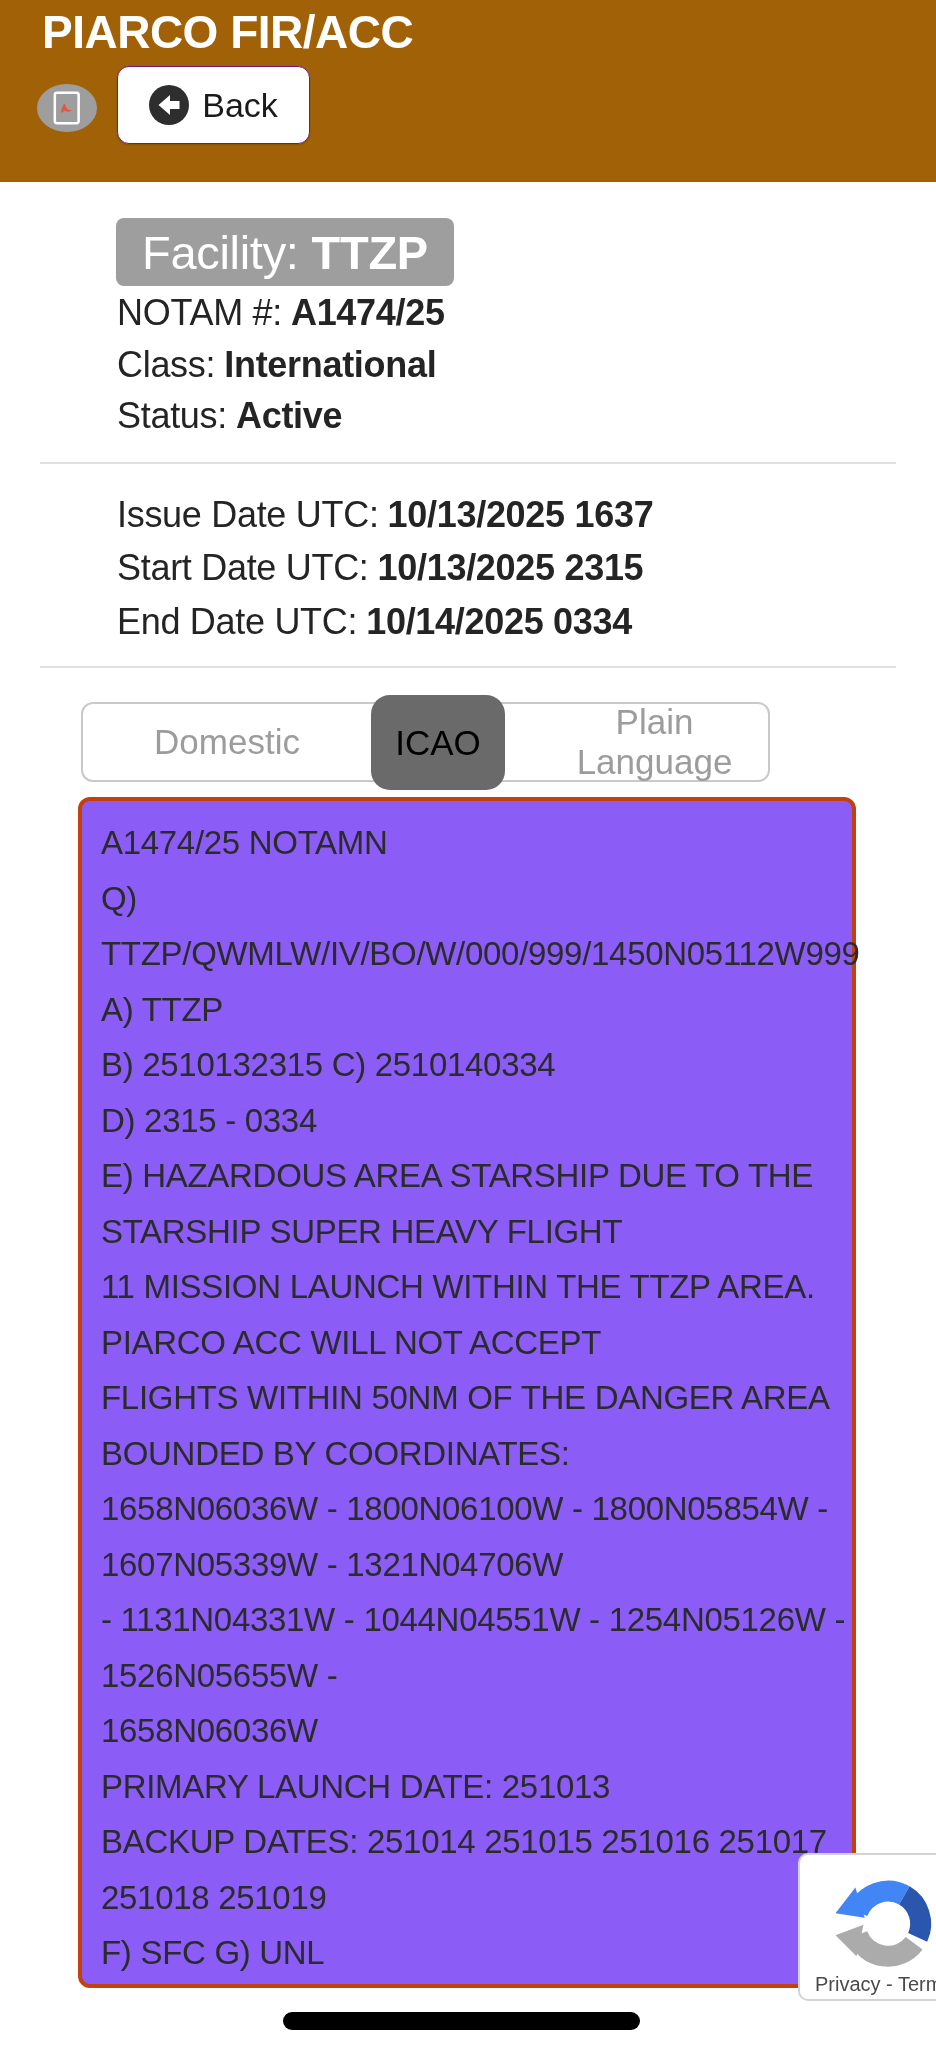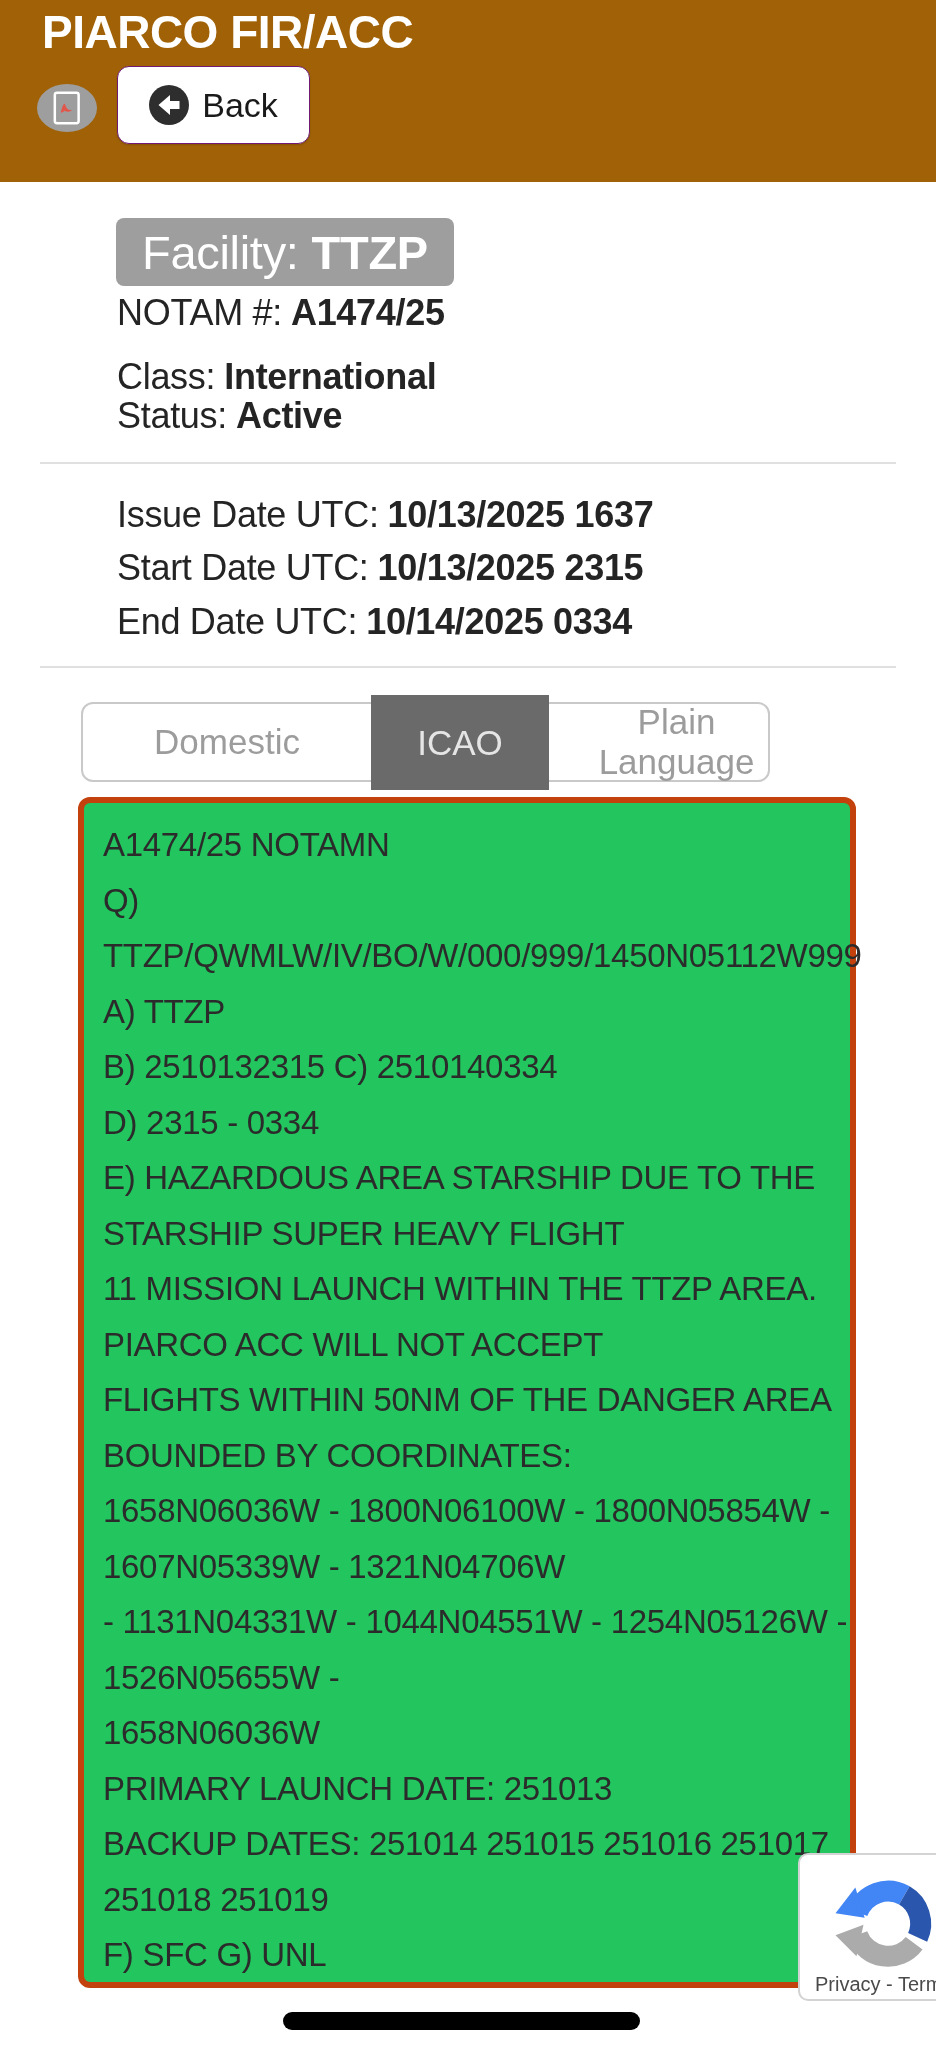--- a/index.html
+++ b/index.html
@@ -11,32 +11,32 @@
   .header{position:absolute;left:0;top:0;width:936px;height:182px;background:#a16207;}
   .header h1{position:absolute;left:42px;top:5px;margin:0;font-size:46px;font-weight:bold;color:#ffffff;letter-spacing:-0.5px;white-space:nowrap;}
   .pdf-btn{position:absolute;left:37px;top:84px;width:60px;height:48px;border-radius:50%;background:#9e9e9e;border:none;display:flex;align-items:center;justify-content:center;padding:0;cursor:pointer;}
   .back-btn{position:absolute;left:117px;top:66px;width:193px;height:78px;background:#ffffff;border:1px solid #701a75;border-radius:12px;display:flex;align-items:center;justify-content:center;gap:13px;cursor:pointer;box-shadow:0 1px 2px rgba(0,0,0,0.18);padding:0;}
   .back-btn .lbl{font-size:34px;color:#1a1a1a;}
   
   .facility-badge{position:absolute;left:116px;top:218px;height:68px;padding:0 26px;border-radius:8px;background:#9e9e9e;display:flex;align-items:center;font-size:47px;color:#ffffff;white-space:nowrap;}
   .facility-badge .val{font-weight:bold;margin-left:13px;}
   .info-row{position:absolute;left:117px;height:40px;line-height:40px;font-size:36px;white-space:nowrap;color:#242424;}
   .info-row .val{font-weight:bold;margin-left:9px;}
-  .row-notam{top:293px;} .row-class{top:345px;margin-top:12px;} .row-status{top:396px;}
+  .row-notam{top:293px;} .row-class{top:345px;} .row-status{top:396px;}
   .row-issue{top:495px;} .row-start{top:548px;} .row-end{top:602px;}
   .divider{position:absolute;left:40px;width:856px;height:2px;background:#e0e0e0;}
   .div1{top:462px;} .div2{top:666px;}
   
   .tabbar{position:absolute;left:81px;top:702px;width:689px;height:80px;border:2px solid #c9c9c9;border-radius:12px;box-sizing:border-box;display:flex;background:#ffffff;}
   .tab{display:flex;align-items:center;justify-content:center;font-size:35px;color:#9c9c9c;cursor:pointer;background:transparent;border:none;padding:0;margin-left:36px;}
   .tab-domestic{width:216px;}
-  .tab-icao{width:178px;position:relative;top:-9px;height:95px;background:#6a6a6a;color:#e5e5e5;}
+  .tab-icao{width:134px;position:relative;top:-9px;height:95px;background:#6a6a6a;color:#000000;border-radius:19px;}
   .tab-plain{flex:1;}
   
-  .notam-box{position:absolute;left:78px;top:797px;width:778px;height:1191px;border:6px solid #c2410c;border-radius:12px;box-sizing:border-box;background:#22c55e;padding:14px 6px 0 19px;}
+  .notam-box{position:absolute;left:78px;top:797px;width:778px;height:1191px;border:4px solid #c2410c;border-radius:12px;box-sizing:border-box;background:#8b5cf6;padding:14px 6px 0 19px;}
   .notam-line{height:55.5px;line-height:55.5px;font-size:33px;color:#2b2b2b;white-space:nowrap;}
   
   .recaptcha{position:absolute;left:798px;top:1853px;width:256px;height:148px;background:#ffffff;border:2px solid #d3d3d3;border-radius:10px;box-sizing:border-box;cursor:pointer;}
   .recaptcha svg{position:absolute;left:32px;top:8px;}
   .recaptcha .privacy{position:absolute;left:15px;top:118px;font-size:20px;color:#4a4a4a;white-space:nowrap;letter-spacing:0;}
   
   .home-indicator{position:absolute;left:283px;top:2012px;width:357px;height:18px;border-radius:9px;background:#000000;}
 </style>
 </head>
 <body>

